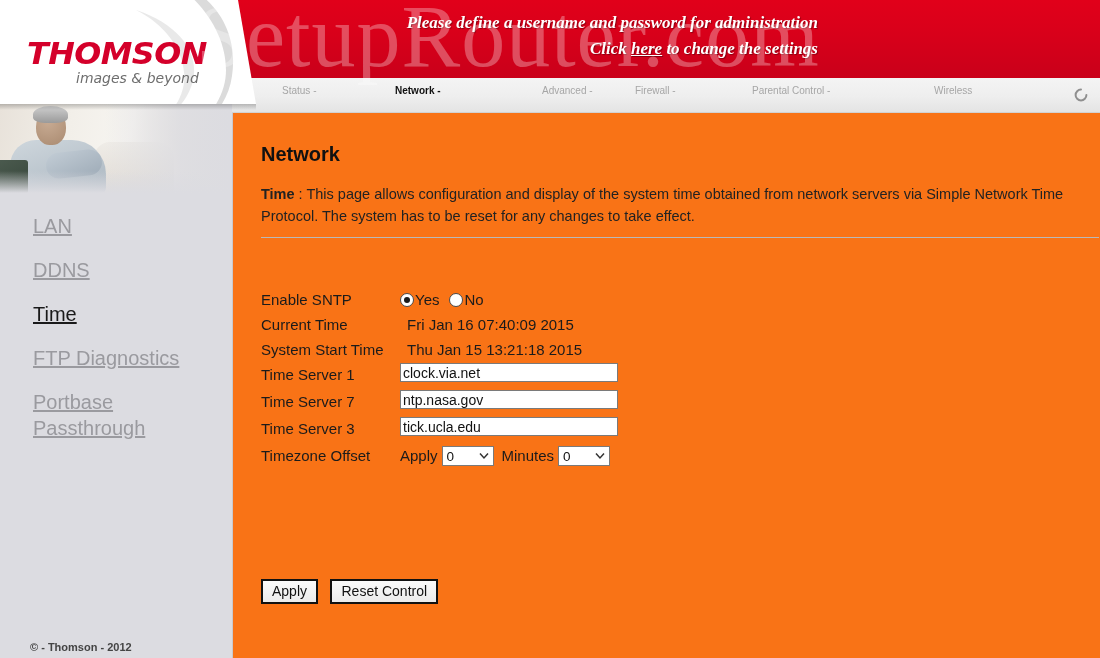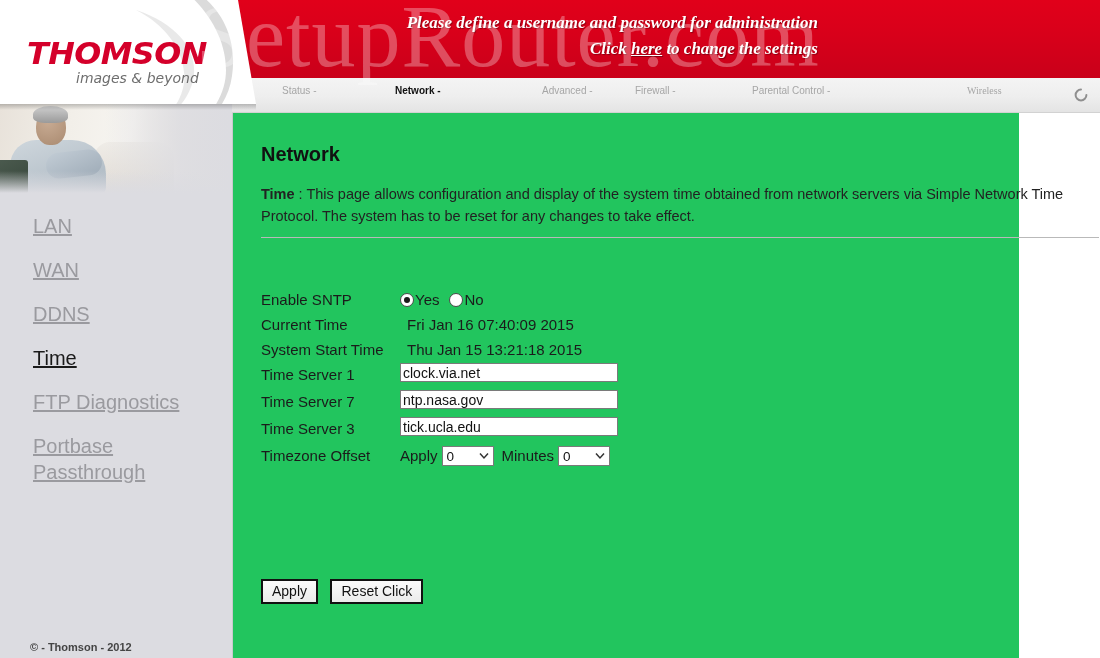--- a/index.html
+++ b/index.html
@@ -272,23 +272,23 @@
     font-weight: bold;
     color: #444444;
     font-family: "Liberation Sans", sans-serif;
   }
 
   
   #content {
     position: absolute;
     left: 233px;
     top: 113px;
-    width: 786px;
+    width: 867px;
     height: 545px;
-    background: #22c55e;
+    background: #f97316;
     z-index: 4;
   }
   #page-title {
     position: absolute;
     left: 28px;
     top: 30px;
     font-size: 20px;
     font-weight: bold;
     color: #111111;
   }
@@ -464,21 +464,21 @@
   <div id="logo-tagline">images &amp; beyond</div>
 </div>
 <div id="logo-shadow"></div>
 
 <div id="navbar">
   <div class="nav-item" style="left:50px;">Status -</div>
   <div class="nav-item active" style="left:143px;">Network -</div>
   <div class="nav-item" style="left:266px;margin-left:44px;">Advanced -</div>
   <div class="nav-item" style="left:403px;">Firewall -</div>
   <div class="nav-item" style="left:520px;">Parental Control -</div>
-  <div class="nav-item" style="left:735px;font-family:Liberation Serif, serif;">Wireless</div>
+  <div class="nav-item" style="left:702px;">Wireless</div>
   <svg id="nav-refresh" viewBox="0 0 20 20">
     <path d="M16 10 A6 6 0 1 1 10 4" fill="none" stroke="#8f8f8f" stroke-width="2.2" stroke-linecap="round"></path>
     <path d="M10 1.5 L10 6.5 L14.5 4.2 Z" fill="#8f8f8f" opacity="0.0"></path>
   </svg>
 </div>
 
 <div id="sidebar">
   <div id="sidebar-photo">
     <div class="ph-bg"></div>
     <div class="ph-couch"></div>
@@ -486,21 +486,20 @@
     <div class="ph-head"></div>
     <div class="ph-hair"></div>
     <div class="ph-arm"></div>
     <div class="ph-tablet"></div>
     <div class="ph-fade"></div>
     <div class="ph-fade-b"></div>
   </div>
 
   <div id="sidebar-menu">
     <a href="#" class="side-item">LAN</a>
-    <a href="#" class="side-item">WAN</a>
     <a href="#" class="side-item">DDNS</a>
     <a href="#" class="side-item active">Time</a>
     <a href="#" class="side-item">FTP Diagnostics</a>
     <a href="#" class="side-item two-line">Portbase
 Passthrough</a>
   </div>
 
   <div id="sidebar-copyright">© - Thomson - 2012</div>
 </div>
 
@@ -555,19 +554,19 @@
             </svg></span><span>Minutes</span><span class="sel-box"><span class="sel-val">0</span><svg class="sel-arrow" viewBox="0 0 10 8">
               <path d="M1 1.6 L5 6 L9 1.6" fill="none" stroke="#333" stroke-width="1.5"></path>
             </svg></span>
       </span>
     </div>
 
   </div>
 
   <div id="button-row">
     <button class="btn">Apply</button>
-    <button class="btn">Reset Click</button>
+    <button class="btn">Reset Control</button>
   </div>
 </div>
 
 <div id="watermark">
   <div class="wm-text">SetupRouter.com</div>
 </div>
 
 </body></html>

